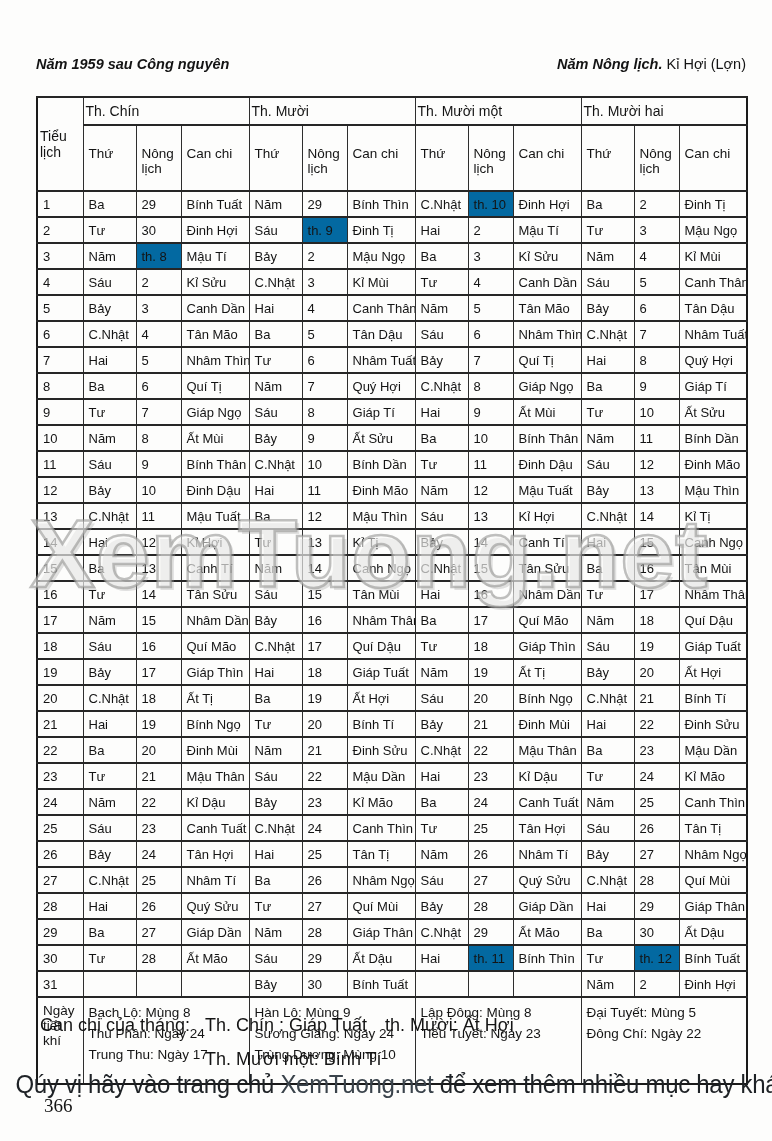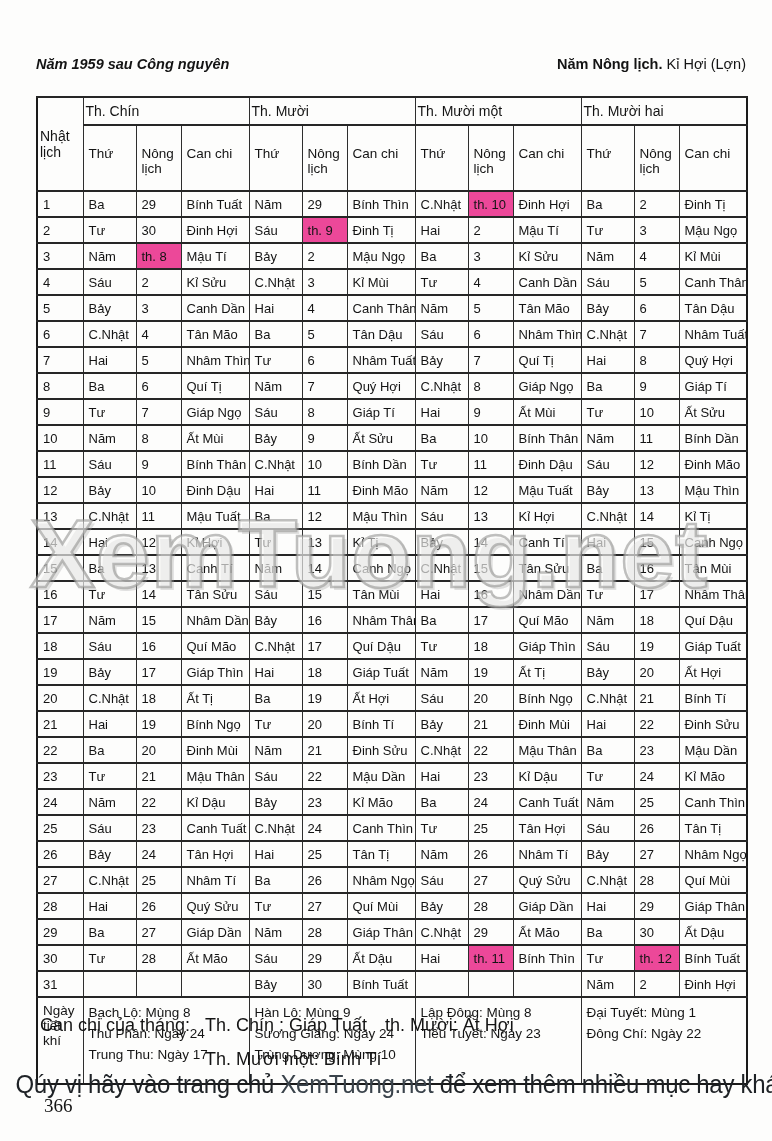--- a/index.html
+++ b/index.html
@@ -2,34 +2,34 @@
 <html><head>
 <meta charset="utf-8">
 <style>
   html,body{margin:0;padding:0;background:#e8e8e8;}
   .page{position:relative;width:772px;height:1141px;background:#fdfdfc;margin:0 auto;
         font-family:"Liberation Sans",sans-serif;color:#141414;overflow:hidden;}
   
   .top-header{position:absolute;top:56px;left:36px;right:26px;display:flex;
               justify-content:space-between;font-size:14.5px;}
   .hdr-left{font-weight:bold;font-style:italic;}
-  .hdr-right .lbl{font-weight:bold;}
+  .hdr-right .lbl{font-weight:bold;font-style:italic;}
   .hdr-right .val{font-weight:normal;}
   
   table.cal{position:absolute;top:96px;left:36px;width:710px;border-collapse:collapse;
             table-layout:fixed;font-size:13px;}
   table.cal{border:2px solid #1a1a1a;}
   table.cal th,table.cal td{border-left:1px solid #2e2e2e;border-top:2px solid #262626;
             padding:2px 2px 2px 5px;text-align:left;overflow:hidden;white-space:nowrap;}
   table.cal th{font-weight:normal;white-space:normal;}
   tr.month-row th{text-align:left;height:22px;font-size:14px;vertical-align:middle;padding:2px;}
   tr.sub-row th{height:42px;vertical-align:top;padding-top:20px;font-size:13.5px;}
   th.corner{vertical-align:middle;padding-top:16px;white-space:normal;font-size:13.5px;}
   td.c-day{padding-left:7px;}
-  td.hl{background:#ec4899;}
+  td.hl{background:#0369a1;}
   tr.body-row td{height:20px;}
   tr.tiet-row td{height:78px;vertical-align:top;padding-top:5px;font-size:13.5px;white-space:normal;}
   tr.tiet-row td div{line-height:1.55;}
   td.tiet-label{white-space:normal;}
   
   .watermark{position:absolute;top:498px;left:30px;width:716px;z-index:6;pointer-events:none;
              font-size:97px;font-weight:bold;letter-spacing:1px;white-space:nowrap;
              color:rgba(250,250,248,0.55);
              -webkit-text-stroke:2.5px rgba(150,150,148,0.6);
              text-shadow:3px 3px 0 rgba(170,170,168,0.35);}
@@ -68,21 +68,21 @@
         <col style="width:68px">
       <col style="width:53px">
         <col style="width:45px">
         <col style="width:68px">
       <col style="width:53px">
         <col style="width:45px">
         <col style="width:68px">
     </colgroup>
     <thead>
       <tr class="month-row">
-        <th class="corner" rowspan="2">Nhật lịch</th>
+        <th class="corner" rowspan="2">Tiểu lịch</th>
         <th colspan="3">Th. Chín</th>
         <th colspan="3">Th. Mười</th>
         <th colspan="3">Th. Mười một</th>
         <th colspan="3">Th. Mười hai</th>
       </tr>
       <tr class="sub-row">
         <th>Thứ</th>
         <th>Nông lịch</th>
         <th>Can chi</th>
         <th>Thứ</th>
@@ -574,21 +574,21 @@
         <td colspan="3">
             <div>Hàn Lộ: Mùng 9</div>
             <div>Sương Giáng: Ngày 24</div>
             <div>Trùng Dương: Mùng 10</div>
           </td>
         <td colspan="3">
             <div>Lập Đông: Mùng 8</div>
             <div>Tiểu Tuyết: Ngày 23</div>
           </td>
         <td colspan="3">
-            <div>Đại Tuyết: Mùng 1</div>
+            <div>Đại Tuyết: Mùng 5</div>
             <div>Đông Chí: Ngày 22</div>
           </td>
       </tr>
     </tbody>
   </table>
 
   <div class="watermark">XemTuong.net</div>
 
   <div class="canchi-section">
     <div class="canchi-line">

